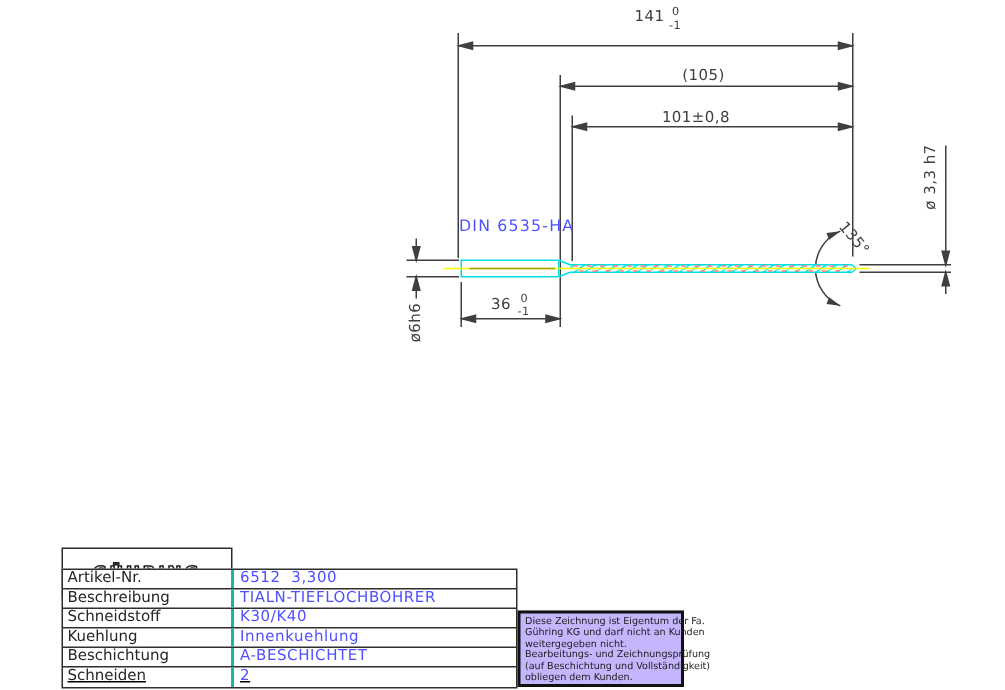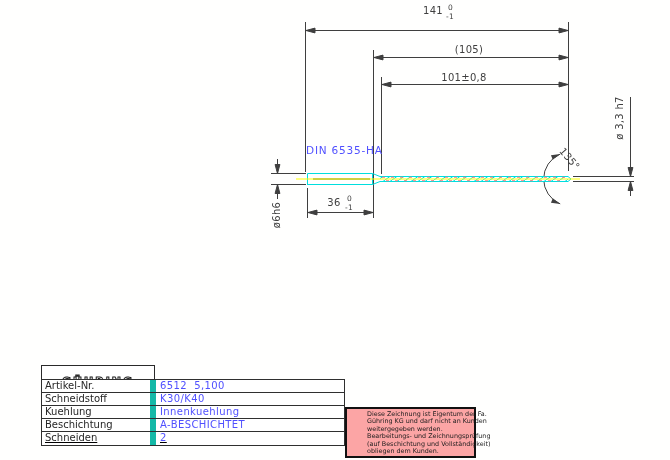--- a/index.html
+++ b/index.html
@@ -13,30 +13,30 @@
   
   .logo-box{position:absolute;left:41px;top:365px;width:114px;height:32px;
             border:1.5px solid #2a2a2a;box-sizing:border-box;background:#fff;
             display:flex;align-items:center;justify-content:center;}
   .logo-text{font-size:11px;font-weight:bold;letter-spacing:2px;color:#ffffff;
              -webkit-text-stroke:1px #1f1f1f;text-shadow:0 0 1px #1f1f1f;}
   .titleblock{position:absolute;left:41px;top:379px;width:304px;
               border:1px solid #2f2f2f;box-sizing:border-box;background:#fff;}
   .tb-row{display:flex;height:13px;border-bottom:1px solid #2f2f2f;box-sizing:border-box;}
   .tb-row:last-child{border-bottom:none;text-decoration:underline;}
-  .tb-label{width:114px;border-right:6px solid #14b8a6;box-sizing:border-box;
+  .tb-label{width:114px;border-right:2px solid #14b8a6;box-sizing:border-box;
             font-size:10px;color:#262626;padding-left:3px;line-height:12px;
             white-space:pre;overflow:hidden;}
   .tb-value{flex:1;font-size:10px;color:#5050ff;padding-left:4px;line-height:12px;
             white-space:pre;overflow:hidden;letter-spacing:0.4px;}
 
   
-  .disclaimer{position:absolute;left:345px;top:407px;width:131px;height:51px;
-              border:2px solid #111;box-sizing:border-box;background:#fca5a5;
-              padding:2px 20px;}
+  .disclaimer{position:absolute;left:345px;top:407px;width:111px;height:51px;
+              border:2px solid #111;box-sizing:border-box;background:#c4b5fd;
+              padding:2px 3px;}
   .disclaimer div{font-size:6.4px;line-height:7.4px;color:#1c1c1c;white-space:nowrap;}
 </style>
 </head>
 <body>
 
 <div class="canvas">
 
   <svg width="670" height="330" viewBox="0 0 670 330">
     <defs>
       <polygon id="arr" points="0,0 -9,2.4 -9,-2.4" fill="#3f3f3f"></polygon>
@@ -142,21 +142,25 @@
   </svg>
 
   
   <div class="logo-box">
     <span class="logo-text">GÜHRING</span>
   </div>
 
   <div class="titleblock">
     <div class="tb-row">
       <div class="tb-label">Artikel-Nr.</div>
-      <div class="tb-value">6512  5,100</div>
+      <div class="tb-value">6512  3,300</div>
+    </div>
+    <div class="tb-row">
+      <div class="tb-label">Beschreibung</div>
+      <div class="tb-value">TIALN-TIEFLOCHBOHRER</div>
     </div>
     <div class="tb-row">
       <div class="tb-label">Schneidstoff</div>
       <div class="tb-value">K30/K40</div>
     </div>
     <div class="tb-row">
       <div class="tb-label">Kuehlung</div>
       <div class="tb-value">Innenkuehlung</div>
     </div>
     <div class="tb-row">
@@ -166,19 +170,19 @@
     <div class="tb-row">
       <div class="tb-label">Schneiden</div>
       <div class="tb-value">2</div>
     </div>
   </div>
 
   
   <div class="disclaimer">
     <div>Diese Zeichnung ist Eigentum der Fa.</div>
     <div>Gühring KG und darf nicht an Kunden</div>
-    <div>weitergegeben werden.</div>
+    <div>weitergegeben nicht.</div>
     <div>Bearbeitungs- und Zeichnungsprüfung</div>
     <div>(auf Beschichtung und Vollständigkeit)</div>
     <div>obliegen dem Kunden.</div>
   </div>
 
 </div>
 
 </body></html>

